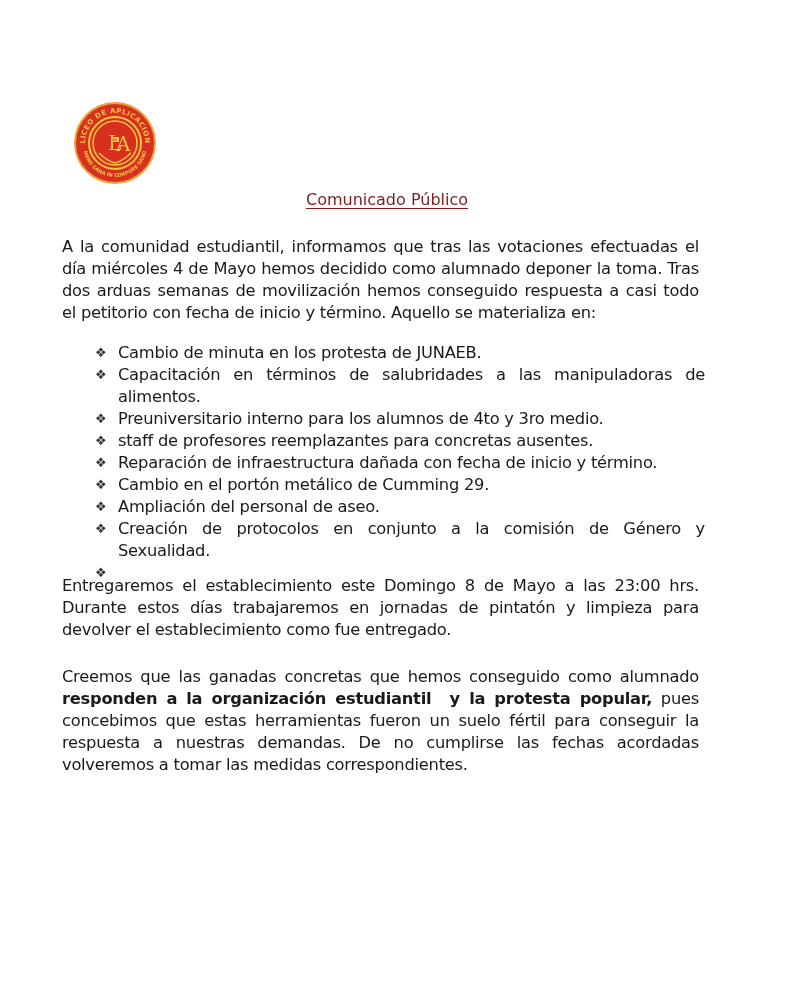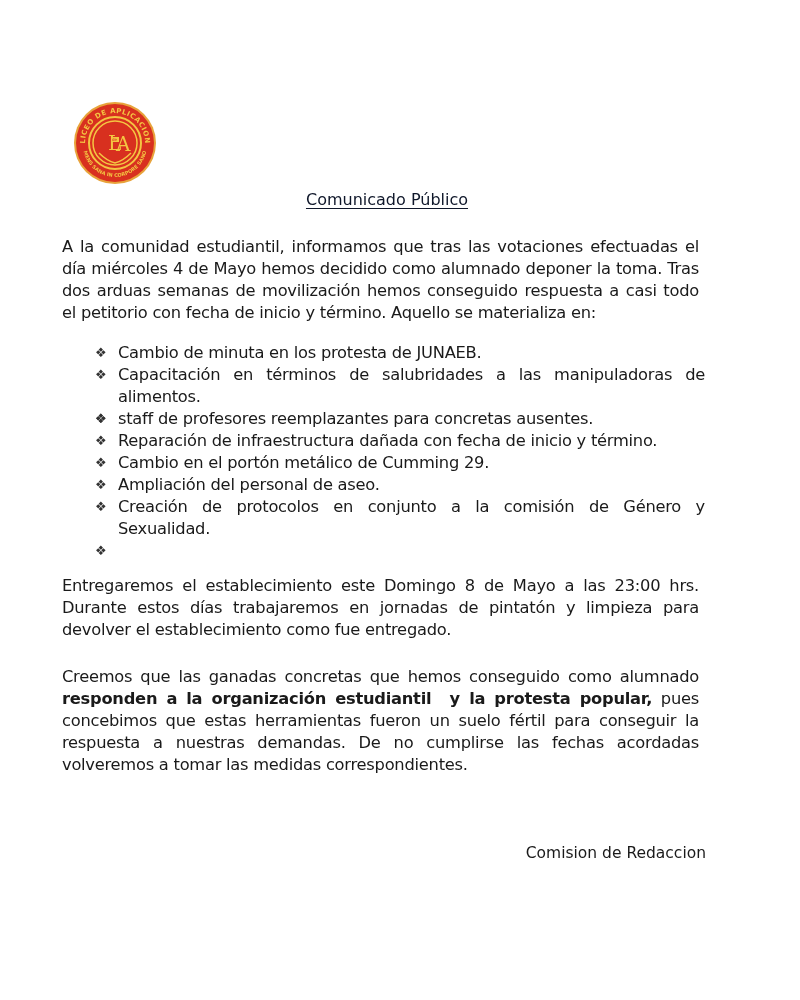--- a/index.html
+++ b/index.html
@@ -24,21 +24,21 @@
     }
     .title {
       position: absolute;
       left: 0;
       width: 774px;
       top: 190px;
       text-align: center;
       font-size: 16px;
       text-decoration: underline;
       text-underline-offset: 3px;
-      color: #0f172a;
+      color: #7f1d1d;
     }
     .para {
       position: absolute;
       left: 62px;
       width: 637px;
       font-size: 16.3px;
       line-height: 22px;
       text-align: justify;
       letter-spacing: -0.25px;
     }
@@ -107,28 +107,27 @@
   </svg>
 </div>
 
 <div class="title">Comunicado Público</div>
 
 <p class="para p1" style="margin:0;">A la comunidad estudiantil, informamos que tras las votaciones efectuadas el día miércoles 4 de Mayo hemos decidido como alumnado deponer la toma. Tras dos arduas semanas de movilización hemos conseguido respuesta a casi todo el petitorio con fecha de inicio y término. Aquello se materializa en:</p>
 
 <ul class="list">
   <li><span class="bullet">❖</span><span>Cambio de minuta en los protesta de JUNAEB.</span></li>
   <li><span class="bullet">❖</span><span>Capacitación en términos de salubridades a las manipuladoras de alimentos.</span></li>
-  <li><span class="bullet">❖</span></li>
+  <li><span class="bullet">❖</span><span>Preuniversitario interno para los alumnos de 4to y 3ro medio.</span></li>
   <li><span class="bullet">❖</span><span>staff de profesores reemplazantes para concretas ausentes.</span></li>
   <li><span class="bullet">❖</span><span>Reparación de infraestructura dañada con fecha de inicio y término.</span></li>
   <li><span class="bullet">❖</span><span>Cambio en el portón metálico de Cumming 29.</span></li>
   <li><span class="bullet">❖</span><span>Ampliación del personal de aseo.</span></li>
   <li><span class="bullet">❖</span><span>Creación de protocolos en conjunto a la comisión de Género y Sexualidad.</span></li>
   <li><span class="bullet">❖</span></li>
 </ul>
 
 <p class="para p2" style="margin:0;">Entregaremos el establecimiento este Domingo 8 de Mayo a las 23:00 hrs. Durante estos días trabajaremos en jornadas de pintatón y limpieza para devolver el establecimiento como fue entregado.</p>
 
 <p class="para p3" style="margin:0;"><span>Creemos que las ganadas concretas que hemos conseguido como alumnado </span><span class="bold" style="white-space:pre-wrap;">responden a la organización estudiantil  y la protesta popular,</span><span> pues concebimos que estas herramientas fueron un suelo fértil para conseguir la respuesta a nuestras demandas. De no cumplirse las fechas acordadas volveremos a tomar las medidas correspondientes.</span></p>
 
 <div class="signature">
-  <div>Comision de Redaccion</div>
 </div>
 
 </body></html>

